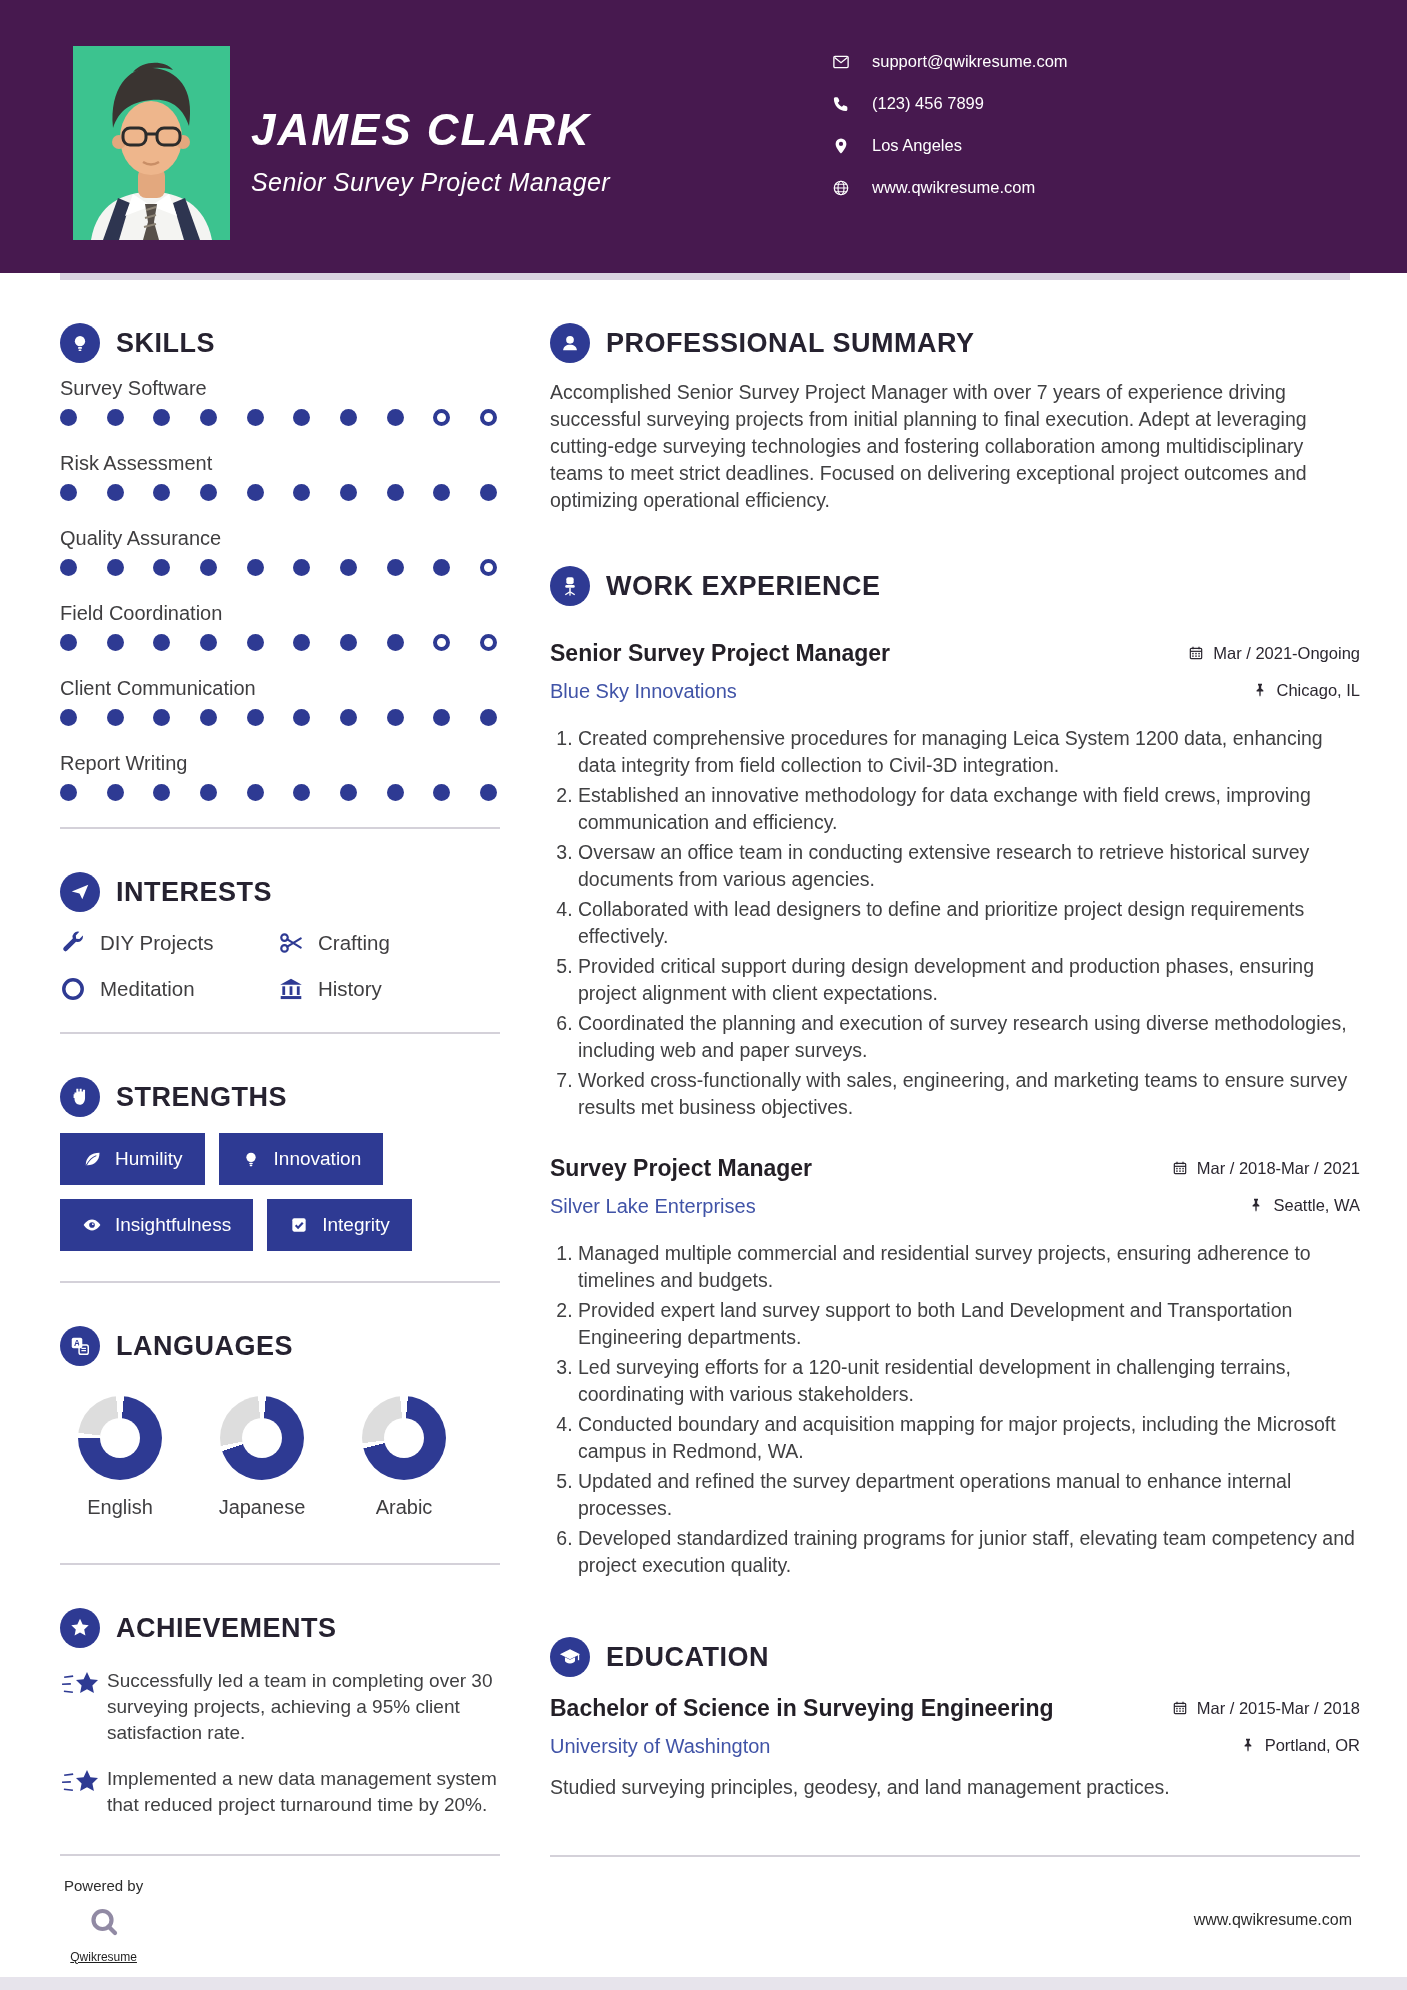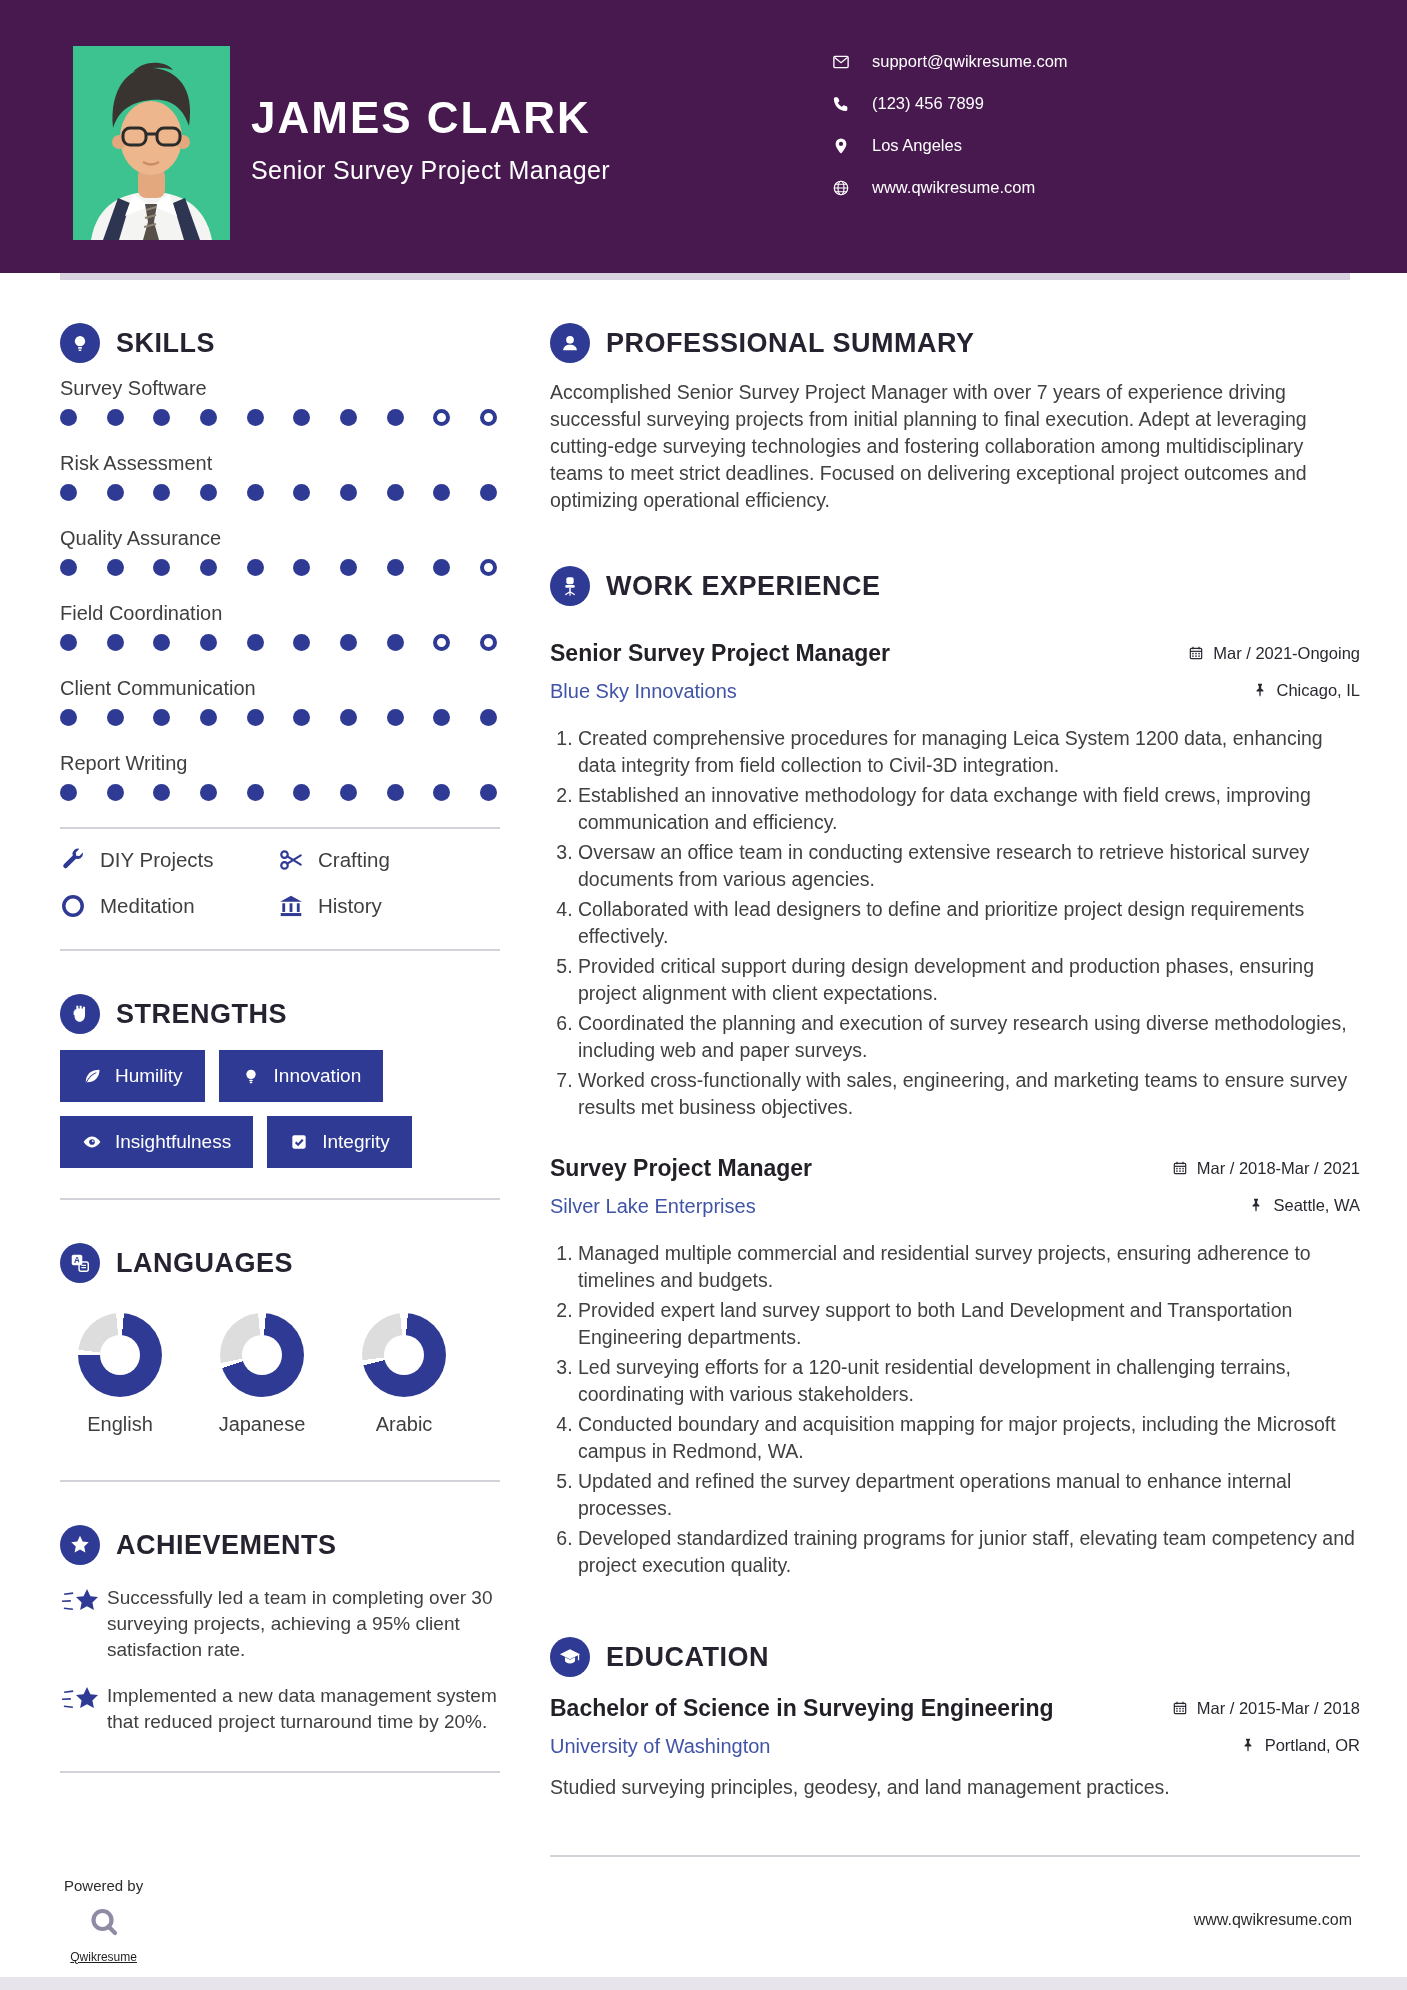--- a/index.html
+++ b/index.html
@@ -4,21 +4,21 @@
 <style>
   html,body{margin:0;padding:0;}
   body{
     width:1407px;height:1990px;position:relative;background:#ffffff;
     font-family:"Liberation Sans",sans-serif;color:#3f3e42;overflow:hidden;
   }
   
   .header{position:absolute;top:0;left:0;width:1407px;height:273px;background:#47194f;}
   .header-shadow{position:absolute;top:273px;left:60px;width:1290px;height:7px;background:#d9d3e0;}
   .photo{position:absolute;left:73px;top:46px;width:157px;height:194px;background:#3cc38f;overflow:hidden;}
-  .name-block{position:absolute;left:251px;top:96px;color:#fff;}
+  .name-block{position:absolute;left:251px;top:108px;color:#fff;font-style:italic;}
   .name{font-size:44px;font-weight:bold;letter-spacing:2px;line-height:1;}
   .job-headline{font-size:25px;margin-top:16px;letter-spacing:.4px;}
   .contact{position:absolute;left:832px;top:52px;display:flex;flex-direction:column;gap:23px;}
   .contact-row{display:flex;align-items:center;gap:22px;color:#fff;font-size:16.5px;}
   .contact-row .cicon{width:18px;height:18px;flex:0 0 18px;}
   
   .main{position:absolute;top:280px;left:60px;right:47px;display:flex;}
   .col-left{width:440px;margin-right:50px;flex:0 0 440px;}
   .col-right{flex:1;min-width:0;}
   .section-head{display:flex;align-items:center;gap:16px;margin:43px 0 14px 0;}
@@ -375,20 +375,28 @@
             <span class="dot"></span>
             <span class="dot"></span>
             <span class="dot"></span>
             <span class="dot"></span>
             <span class="dot"></span>
           </div>
         </div>
       </div>
     <div class="divider" style="margin-top:14px;"></div>
 
+    <div class="section-head">
+      <span class="badge-circle">
+          <svg style="color:#fff">
+            <use href="#i-plane"></use>
+          </svg>
+        </span>
+      <h2>INTERESTS</h2>
+    </div>
     <div class="interests-grid" id="interests-grid">
         <div class="interest-item">
           <svg style="color: rgb(46, 58, 147);">
             <use href="#i-wrench"></use>
           </svg>
           <span>DIY Projects</span>
         </div>
         <div class="interest-item">
           <svg style="color: rgb(46, 58, 147);">
             <use href="#i-scissors"></use>

